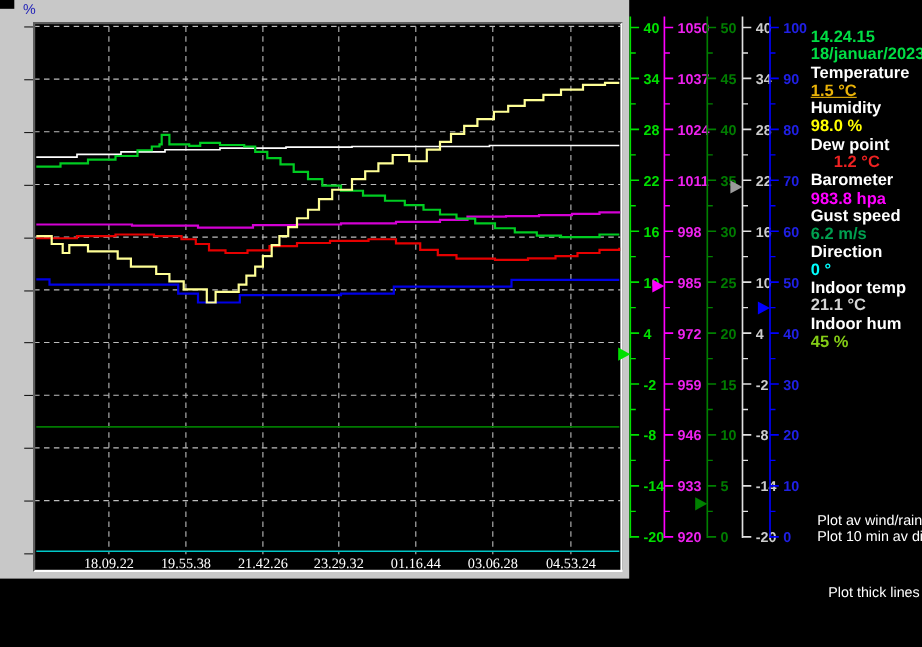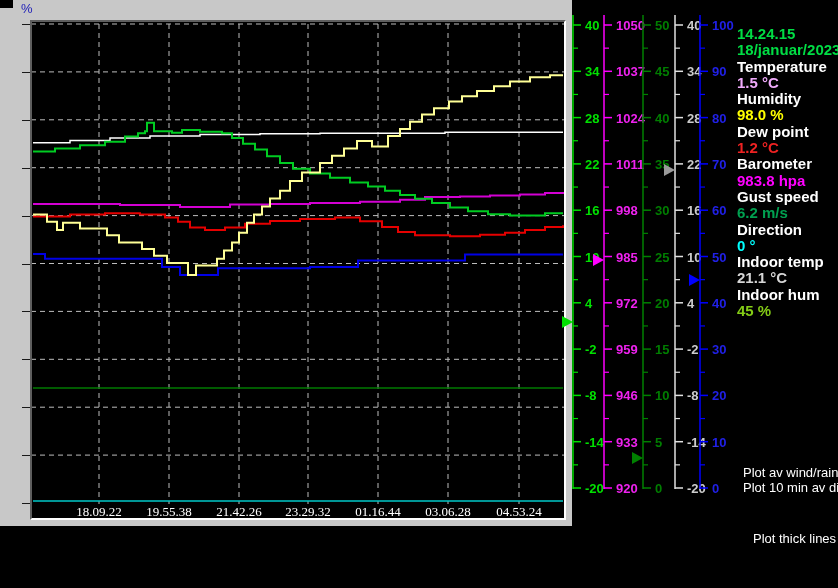--- a/index.html
+++ b/index.html
@@ -287,25 +287,25 @@
         <text x="156" y="493" fill="#2020e6" font-size="13" font-weight="bold">0</text>
         <polygon points="133,274 144,280 133,286" fill="#0000ff"></polygon>
       </g>
     </svg>
 
   <div id="readout">
     <div class="ro-line" id="ro-time" style="color: rgb(0, 221, 68);">14.24.15</div>
     <div class="ro-line" id="ro-date" style="color: rgb(0, 221, 68);">18/januar/2023</div>
     <div id="readout-items">
         <div class="ro-line ro-label">Temperature</div>
-        <div class="ro-line" style="color: #f0abfc;">1.5 °C</div>
+        <div class="ro-line" style="color: #eab308; text-decoration: underline;">1.5 °C</div>
         <div class="ro-line ro-label">Humidity</div>
         <div class="ro-line" style="color: rgb(255, 255, 0);">98.0 %</div>
         <div class="ro-line ro-label">Dew point</div>
-        <div class="ro-line" style="color: rgb(238, 34, 34);">1.2 °C</div>
+        <div class="ro-line" style="color: rgb(238, 34, 34); margin-left: 21px;">1.2 °C</div>
         <div class="ro-line ro-label">Barometer</div>
         <div class="ro-line" style="color: rgb(255, 0, 255);">983.8 hpa</div>
         <div class="ro-line ro-label">Gust speed</div>
         <div class="ro-line" style="color: rgb(0, 160, 80);">6.2 m/s</div>
         <div class="ro-line ro-label">Direction</div>
         <div class="ro-line" style="color: rgb(0, 255, 255);">0 °</div>
         <div class="ro-line ro-label">Indoor temp</div>
         <div class="ro-line" style="color: rgb(214, 214, 214);">21.1 °C</div>
         <div class="ro-line ro-label">Indoor hum</div>
         <div class="ro-line" style="color: #84cc16;">45 %</div>

